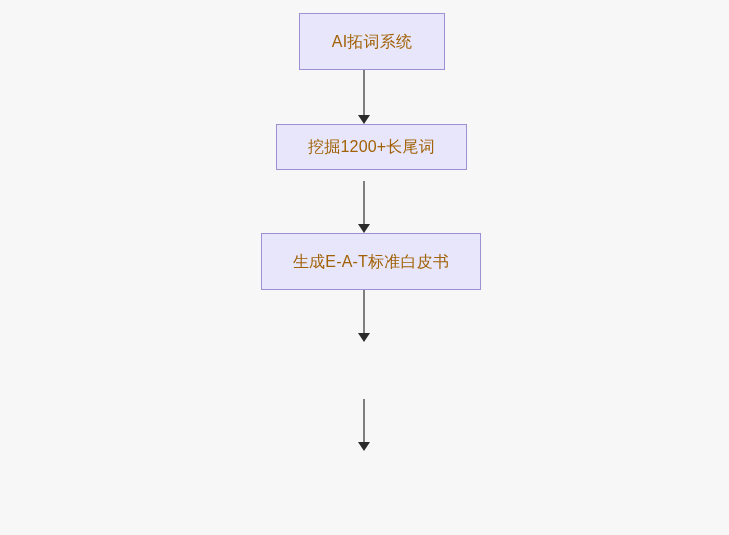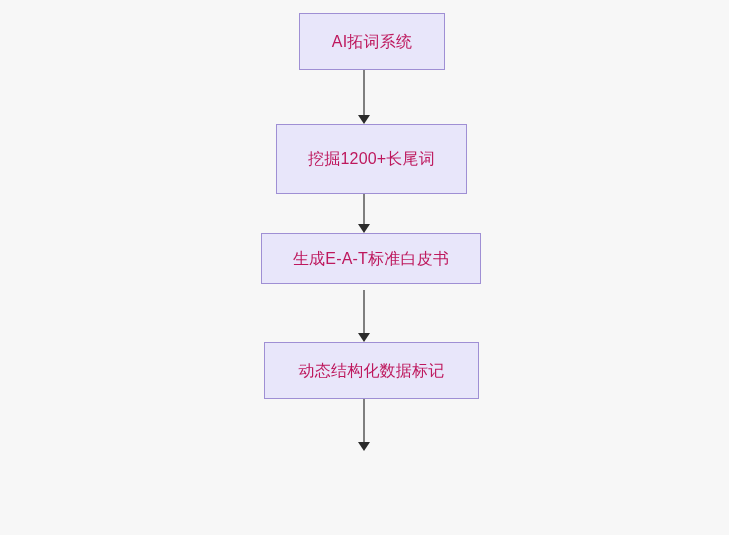--- a/index.html
+++ b/index.html
@@ -20,21 +20,21 @@
   }
   .node {
     position: absolute;
     box-sizing: border-box;
     background: #e8e6fa;
     border: 1.5px solid #9f8fd4;
     border-radius: 0;
     display: flex;
     align-items: center;
     justify-content: center;
-    color: #be185d;
+    color: #a16207;
     font-size: 16px;
     line-height: 1;
     font-weight: 400;
     letter-spacing: 0.2px;
     white-space: nowrap;
   }
   .node-label {
     display: block;
     text-align: center;
   }
@@ -75,22 +75,19 @@
       <div class="line"></div>
       <div class="head"></div>
     </div>
     <div class="connector" style="left: 356px; top: 399px; height: 52px;">
       <div class="line"></div>
       <div class="head"></div>
     </div>
     <div class="node" style="left: 299px; top: 13px; width: 146px; height: 57px;">
       <span class="node-label">AI拓词系统</span>
     </div>
-    <div class="node" style="left: 276px; top: 124px; width: 191px; height: 70px;">
+    <div class="node" style="left: 276px; top: 124px; width: 191px; height: 46px;">
       <span class="node-label">挖掘1200+长尾词</span>
     </div>
-    <div class="node" style="left: 261px; top: 233px; width: 220px; height: 51px;">
+    <div class="node" style="left: 261px; top: 233px; width: 220px; height: 57px;">
       <span class="node-label">生成E-A-T标准白皮书</span>
-    </div>
-    <div class="node" style="left: 264px; top: 342px; width: 215px; height: 57px;">
-      <span class="node-label">动态结构化数据标记</span>
     </div>
   </div>
 
 </body></html>

